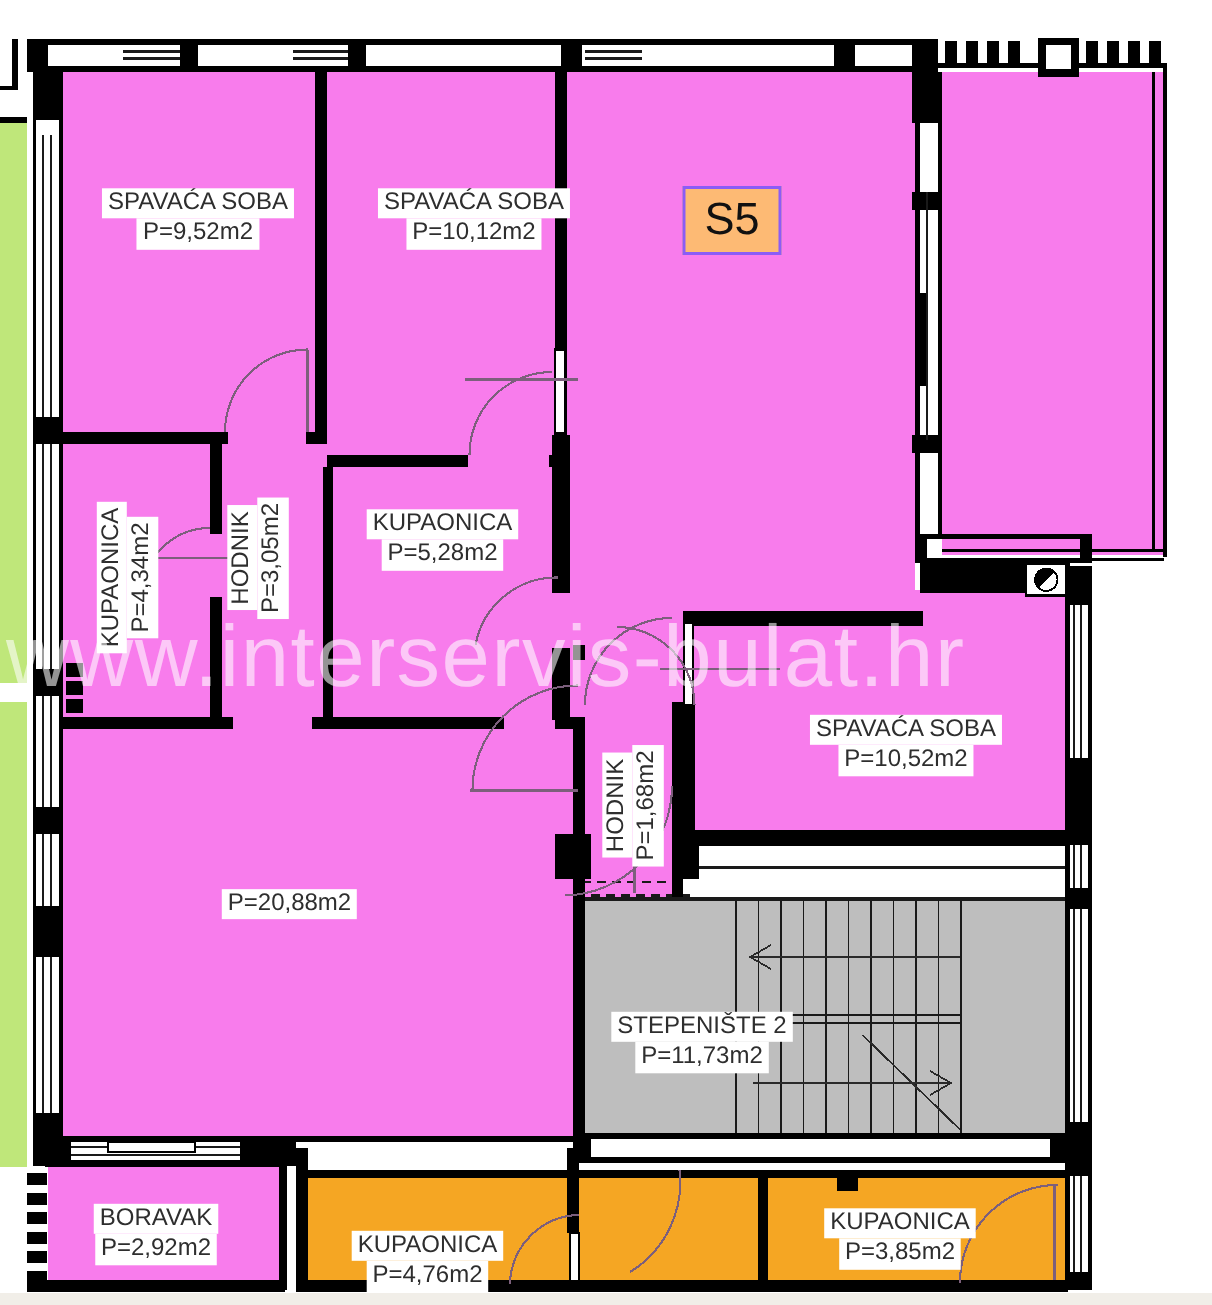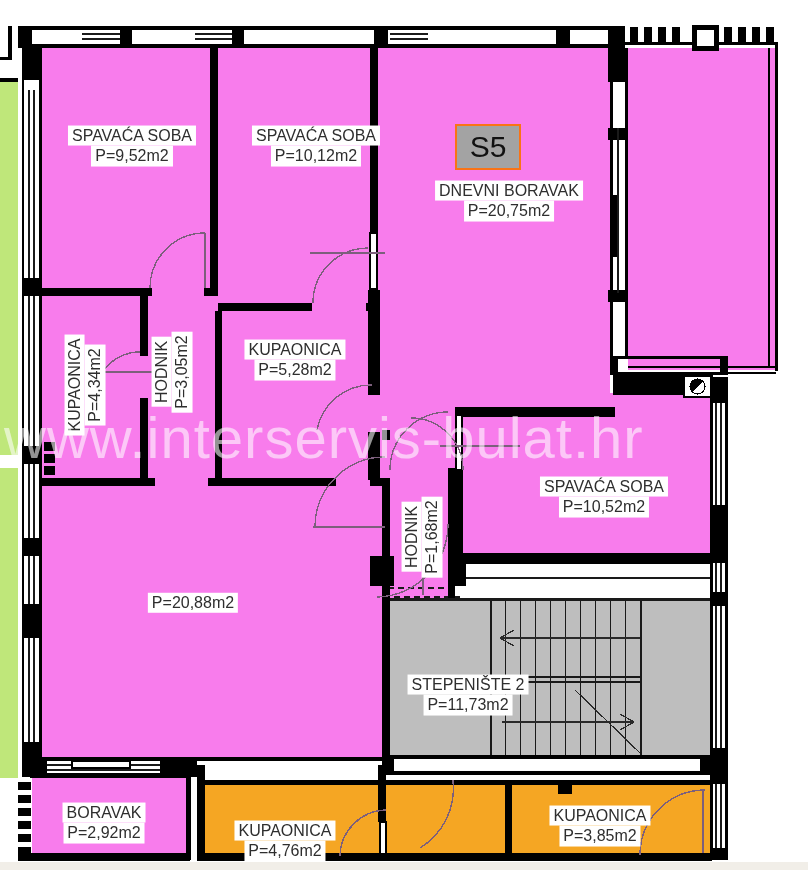--- a/index.html
+++ b/index.html
@@ -17,22 +17,22 @@
   .tln{fill:#1a1a1a}
   .ln{stroke:#2a2a2a;stroke-width:1.2;fill:none}
   .door{stroke:var(--door-arc);stroke-width:1.4;fill:none}
   .dash{stroke:#1a1a1a;stroke-width:1.6;stroke-dasharray:6 4;fill:none}
   .beige{fill:#F1EEE8}
   .lbl{position:absolute;transform:translate(-50%,-50%);display:flex;flex-direction:column;
        align-items:center;z-index:3;color:var(--label-text);font-size:16px;line-height:1.28;
        text-align:center;}
   .lbl span{background:var(--label-bg);padding:0 4px;white-space:pre-line;display:block;}
   .lbl.rot{transform:translate(-50%,-50%) rotate(-90deg);}
-  .unit{position:absolute;left:455px;top:124px;width:62px;height:42px;border:2px solid #f97316;
-        background:#a3a3a3;display:flex;align-items:center;justify-content:center;
+  .unit{position:absolute;left:455px;top:124px;width:62px;height:42px;border:2px solid #8b5cf6;
+        background:#fdba74;display:flex;align-items:center;justify-content:center;
         font-size:30px;color:#111;z-index:3;}
   .watermark{position:absolute;left:4px;top:404px;width:800px;z-index:5;font-size:58px;
         letter-spacing:1px;color:var(--watermark);opacity:0.58;white-space:nowrap;
         pointer-events:none;}
 </style>
 </head>
 <body>
 
 <div id="plan">
 
@@ -239,24 +239,20 @@
   <div class="unit">S5</div>
 
   <div class="lbl" style="left:132px;top:146px">
     <span>SPAVAĆA SOBA</span>
     <span>P=9,52m2</span>
   </div>
   <div class="lbl" style="left:316px;top:146px">
     <span>SPAVAĆA SOBA</span>
     <span>P=10,12m2</span>
   </div>
-  <div class="lbl" style="left:509px;top:201px">
-    <span>DNEVNI BORAVAK</span>
-    <span>P=20,75m2</span>
-  </div>
   <div class="lbl rot" style="left:85px;top:385px">
     <span>KUPAONICA</span>
     <span>P=4,34m2</span>
   </div>
   <div class="lbl rot" style="left:172px;top:372px">
     <span>HODNIK</span>
     <span>P=3,05m2</span>
   </div>
   <div class="lbl" style="left:295px;top:360px">
     <span>KUPAONICA</span>

